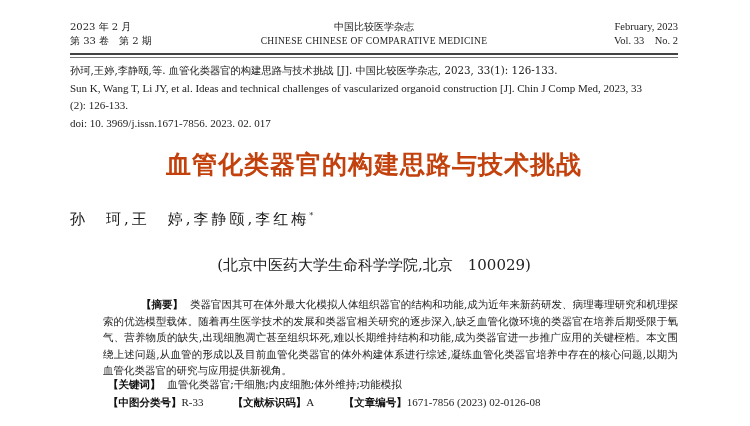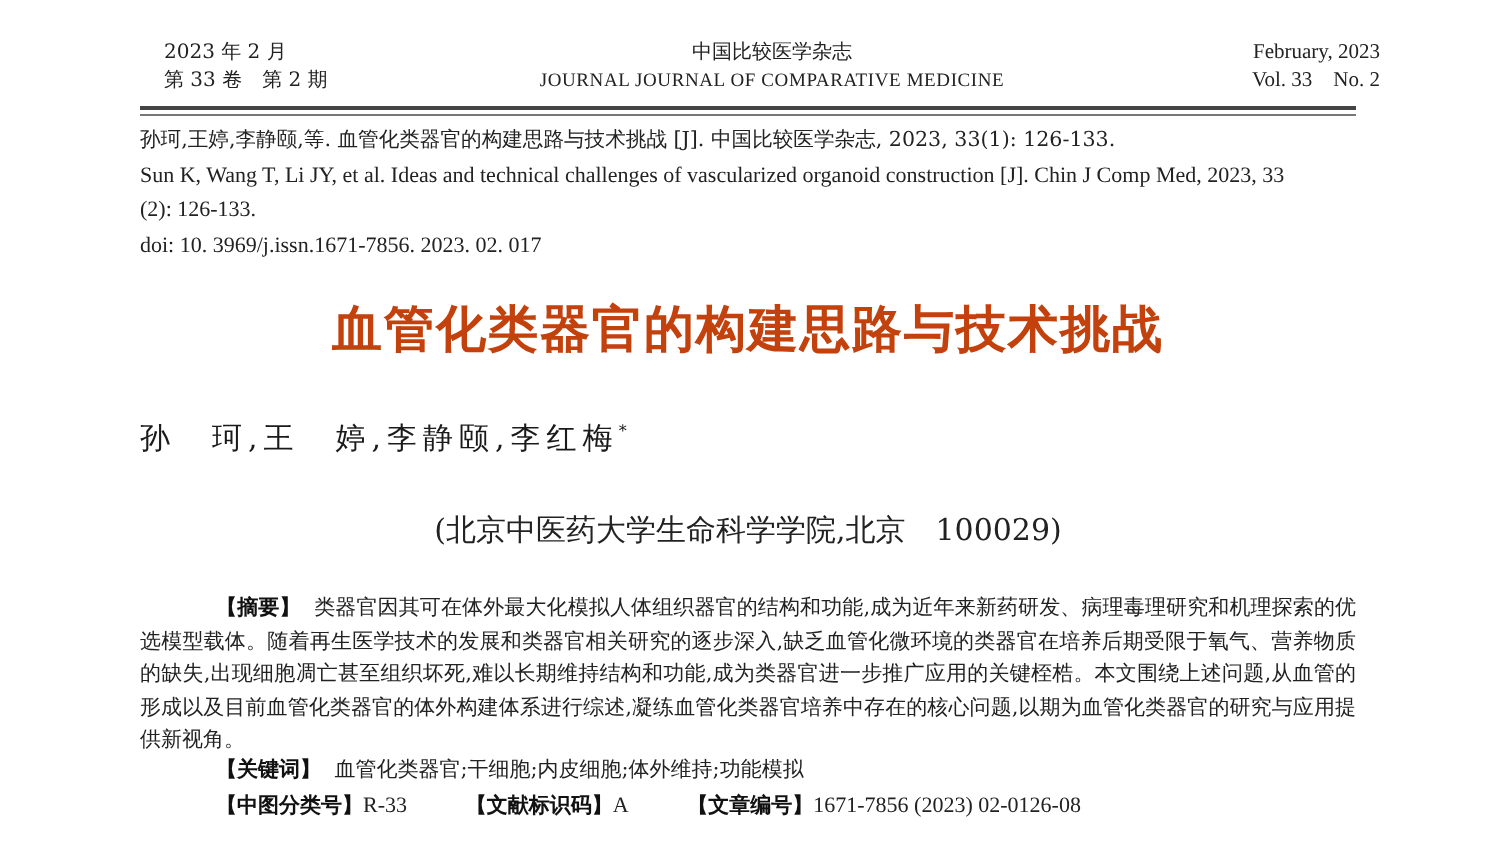--- a/index.html
+++ b/index.html
@@ -4,61 +4,61 @@
 <style>
   html, body { margin: 0; padding: 0; background: #ffffff; }
   body {
     width: 750px; height: 426px; overflow: hidden; position: relative;
     font-family: "DejaVu Serif", "Liberation Serif", serif;
     color: #1a1a1a;
   }
   .page { position: absolute; left: 70px; top: 0; width: 608px; height: 426px; }
 
   
-  .hdr { position: absolute; top: 20px; left: 12px; width: 608px; height: 28px; font-size: 10px; line-height: 14px; color: #222; }
+  .hdr { position: absolute; top: 20px; left: 0; width: 608px; height: 28px; font-size: 10px; line-height: 14px; color: #222; }
   .hdr-left { position: absolute; left: 0; top: 0; }
   .hdr-center { position: absolute; left: 0; width: 608px; top: 0; text-align: center; }
   .hdr-center .en { font-family: "Liberation Serif", serif; font-size: 9.5px; letter-spacing: 0.3px; }
   .hdr-right { position: absolute; right: 0; top: 0; text-align: right; font-family: "Liberation Serif", serif; font-size: 10.5px; }
   .rule-thick { position: absolute; top: 53px; left: 0; width: 608px; height: 2px; background: #444; }
   .rule-thin { position: absolute; top: 57px; left: 0; width: 608px; height: 1px; background: #777; }
 
   
   .cite { position: absolute; top: 62px; left: 0; width: 608px; font-size: 10.3px; line-height: 17.5px; color: #222; }
   .cite .ln { display: block; white-space: nowrap; }
   .cite .en { font-family: "Liberation Serif", serif; font-size: 11px; }
 
   
   .title { position: absolute; top: 148px; left: 0; width: 608px; text-align: center; font-size: 25px; letter-spacing: 1px; color: #c2410c; font-weight: bold; }
   .authors { position: absolute; top: 210px; left: 0; width: 608px; text-align: left; font-size: 15px; letter-spacing: 3px; color: #1a1a1a; }
   .authors sup { font-size: 8px; letter-spacing: 0; vertical-align: super; }
   .affil { position: absolute; top: 256px; left: 0; width: 608px; text-align: center; font-size: 15px; color: #222; }
 
   
   .abstract { position: absolute; top: 296px; left: 0; width: 608px; font-size: 10.5px; line-height: 16.6px; color: #222; text-align: justify; }
-  .abstract .first { text-indent: 38px; }
+  .abstract .first { text-indent: 38px; margin-left: 33px; }
   .lbl { font-family: "DejaVu Sans", "Liberation Sans", sans-serif; font-weight: bold; font-size: 10.5px; color: #111; }
   .kw { position: absolute; top: 378px; left: 38px; font-size: 10.5px; color: #222; white-space: nowrap; }
   .cls { position: absolute; top: 396px; left: 38px; font-size: 10.5px; color: #222; white-space: nowrap; }
   .cls .item { margin-right: 26px; }
   .cls .val { font-family: "Liberation Serif", serif; font-size: 11px; }
 </style>
 </head>
 <body>
 
 <div class="page">
 
   <div class="hdr">
     <div class="hdr-left">
       <div>2023 年 2 月</div>
       <div>第 33 卷　第 2 期</div>
     </div>
     <div class="hdr-center">
       <div>中国比较医学杂志</div>
-      <div class="en">JOURNAL JOURNAL OF COMPARATIVE MEDICINE</div>
+      <div class="en">CHINESE CHINESE OF COMPARATIVE MEDICINE</div>
     </div>
     <div class="hdr-right">
       <div>February, 2023</div>
       <div>Vol. 33　No. 2</div>
     </div>
   </div>
   <div class="rule-thick"></div>
   <div class="rule-thin"></div>
 
   <div class="cite">

